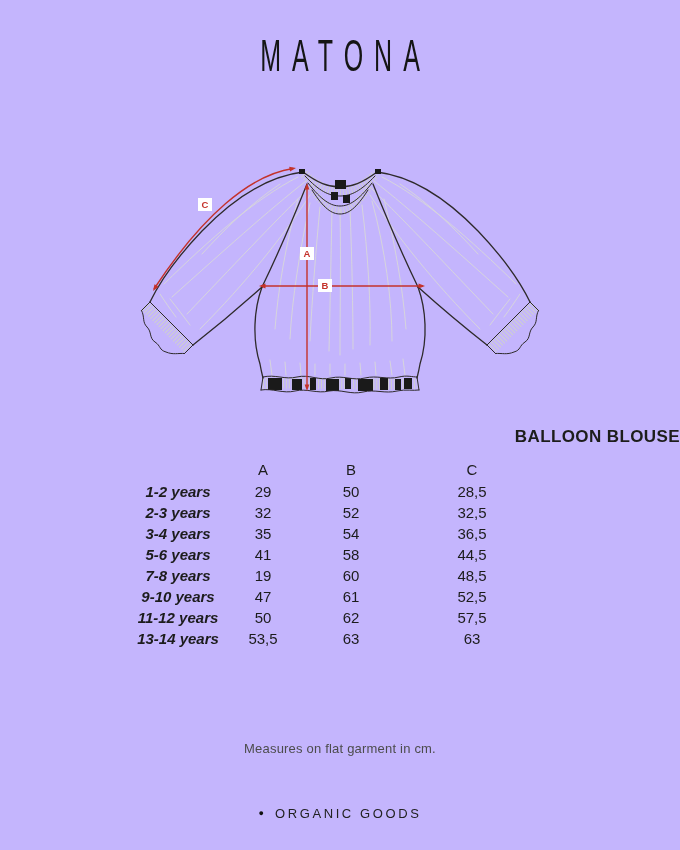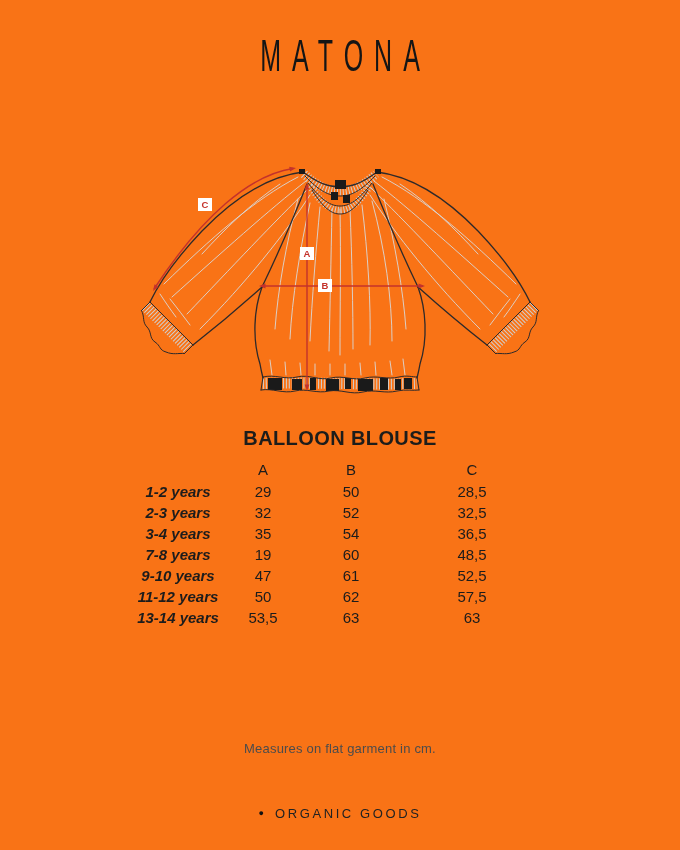--- a/index.html
+++ b/index.html
@@ -1,37 +1,37 @@
 <!DOCTYPE html>
 <html><head>
 <meta charset="utf-8">
 <style>
   html,body{margin:0;padding:0;background:#fff;}
   body{font-family:"Liberation Sans", sans-serif;color:#1d1d1b;}
-  .page{position:relative;width:680px;height:850px;background:#f97316;overflow:hidden;margin:0 auto;}
+  .page{position:relative;width:680px;height:850px;background:#c4b5fd;overflow:hidden;margin:0 auto;}
 
   
   .logo-wrap{position:absolute;top:30px;left:0;width:680px;height:52px;display:flex;align-items:center;justify-content:center;}
   .logo{display:inline-block;font-size:25px;font-weight:400;letter-spacing:11px;text-indent:11px;color:#151515;
         transform:scaleY(1.75);transform-origin:center;}
 
   
   .diagram{position:absolute;left:140px;top:158px;width:400px;height:252px;}
   .outline{fill:none;stroke:#2e2a2b;stroke-width:1.3;stroke-linecap:round;stroke-linejoin:round;}
   .thin{fill:none;stroke:#2e2a2b;stroke-width:1;stroke-linecap:round;}
   .gather{fill:none;stroke:#d8d8d8;stroke-width:0.9;stroke-linecap:round;}
   .ribs{fill:none;stroke:#cfcfcf;stroke-dasharray:1 1.9;}
   .mark{fill:#1a1a1a;}
   .redline{fill:none;stroke:#c4322b;stroke-width:1.4;}
   .redfill{fill:#c4322b;}
   .measure-label{font-family:"Liberation Sans",sans-serif;font-size:9.5px;font-weight:bold;fill:#c4322b;text-anchor:middle;}
 
   
-  .product-title{position:absolute;top:427px;left:0;width:680px;text-align:center;
-                 font-size:20px;font-weight:bold;letter-spacing:0.4px;color:#1d1d1b;}
+  .product-title{position:absolute;top:427px;left:0;width:680px;text-align:right;
+                 font-size:17px;font-weight:bold;letter-spacing:0.4px;color:#1d1d1b;}
 
   
   table.sizes{position:absolute;left:118px;top:459px;width:412px;border-collapse:collapse;table-layout:fixed;}
   table.sizes td,table.sizes th{padding:0;margin:0;text-align:center;font-size:15px;line-height:21px;height:21px;
                                 white-space:nowrap;font-weight:400;color:#1c1c1c;}
   table.sizes tr.letters td{height:22px;line-height:22px;font-weight:400;}
   table.sizes tr.names th{height:22px;line-height:22px;font-weight:bold;}
   table.sizes td.size-col{font-weight:bold;font-style:italic;}
 
   
@@ -217,20 +217,26 @@
       <td>52</td>
       <td>32,5</td>
     </tr>
     <tr>
       <td class="size-col">3-4 years</td>
       <td>35</td>
       <td>54</td>
       <td>36,5</td>
     </tr>
     <tr>
+      <td class="size-col">5-6 years</td>
+      <td>41</td>
+      <td>58</td>
+      <td>44,5</td>
+    </tr>
+    <tr>
       <td class="size-col">7-8 years</td>
       <td>19</td>
       <td>60</td>
       <td>48,5</td>
     </tr>
     <tr>
       <td class="size-col">9-10 years</td>
       <td>47</td>
       <td>61</td>
       <td>52,5</td>

